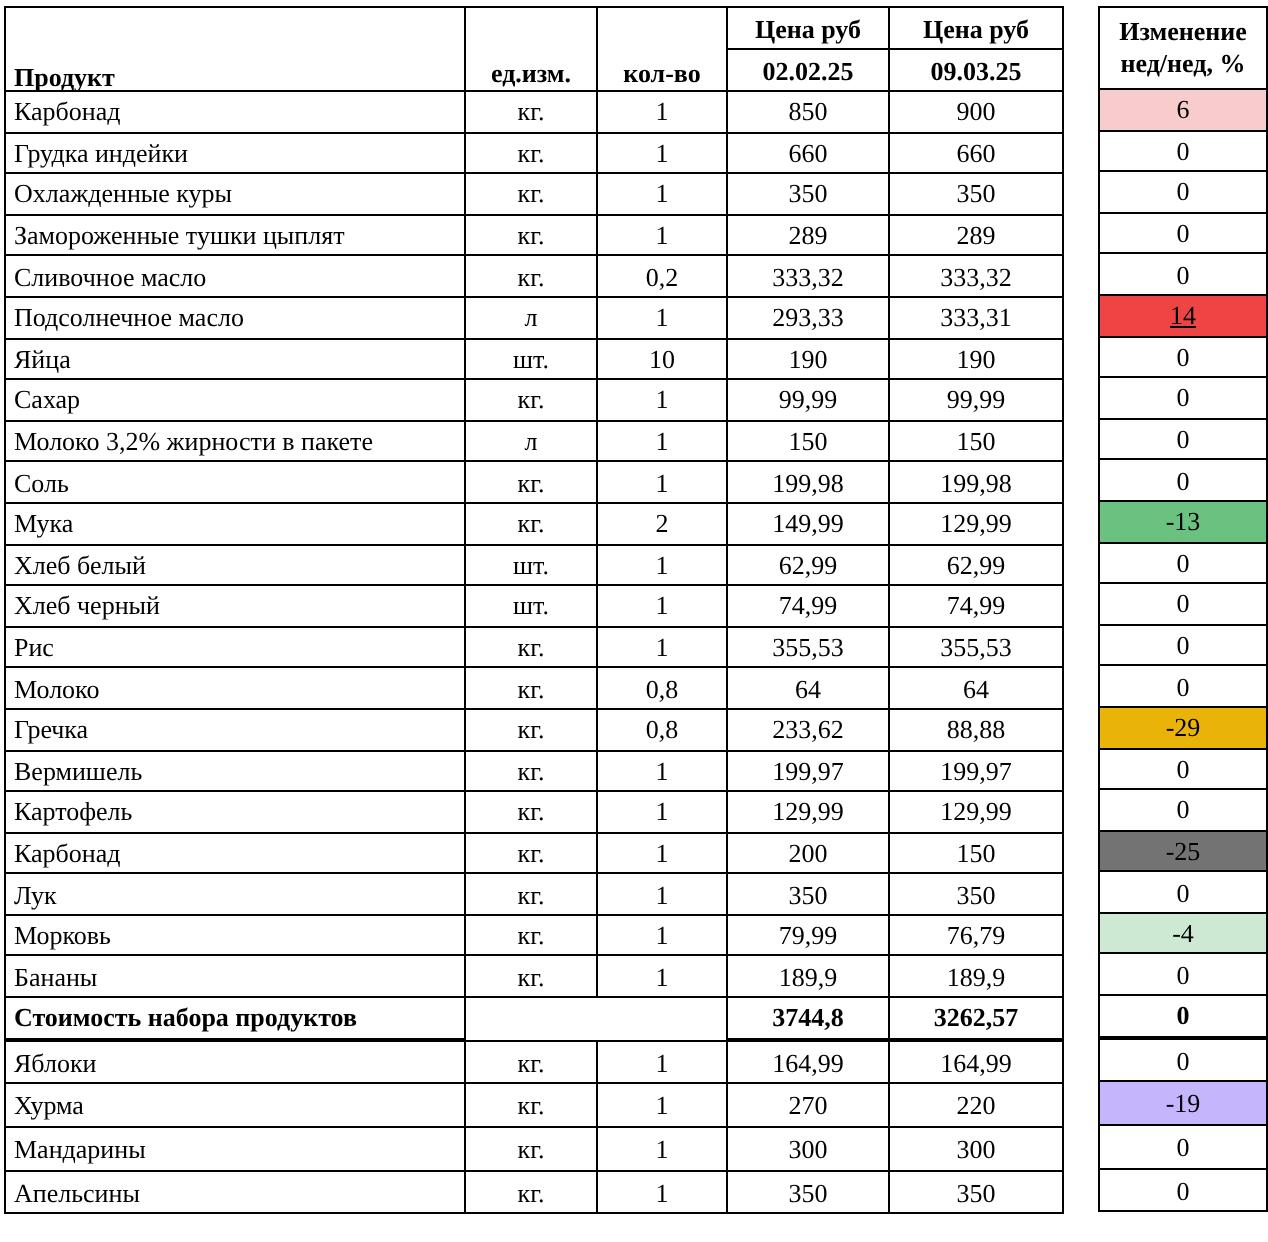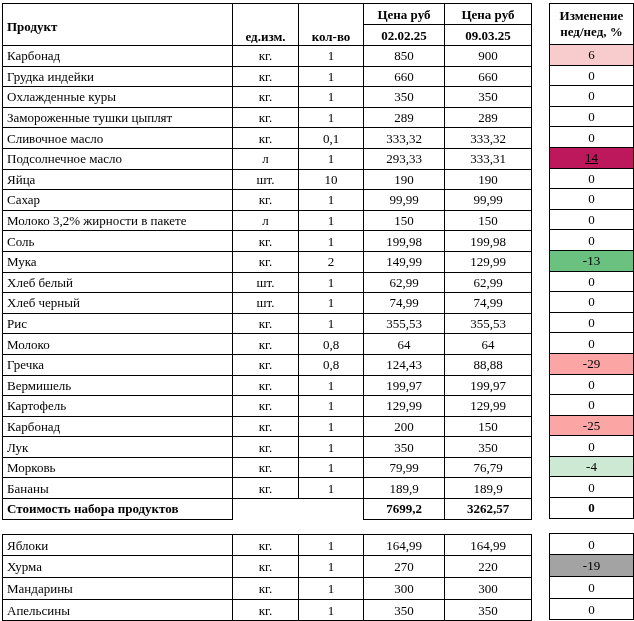--- a/index.html
+++ b/index.html
@@ -31,35 +31,35 @@
     color: #000;
     text-align: center;
     vertical-align: middle;
   }
   
   .main { width: 529px; }
   .main tbody tr { height: 20.6px; padding-left: 10px; }
   .main thead tr { height: 21px; }
   .main td.name { text-align: left; padding-left: 4px; }
   .main th { font-weight: bold; }
-  th.h-product { text-align: left; vertical-align: bottom; padding-left: 4px; padding-bottom: 12px; }
+  th.h-product { text-align: left; vertical-align: bottom; padding-left: 4px; padding-bottom: 0; }
   th.h-bottom { vertical-align: bottom; padding-bottom: 2px; }
   tr.total td { font-weight: bold; }
   tr.total td.spacer { border: none; }
   
   .chg { width: 84px; }
   .chg tbody tr { height: 20.6px; }
   .chg th {
     height: 40px;
     font-weight: bold;
     vertical-align: middle;
     line-height: 1.25;
   }
   
-  .t2 { margin-top: 14px; }
+  .t2 { }
   .t2 tbody tr { height: 21.7px; }
 </style>
 </head>
 <body>
 
 <div class="wrap">
 
   <div>
 
     <table class="main">
@@ -108,21 +108,21 @@
           <tr>
     <td class="name">Замороженные тушки цыплят</td>
     <td>кг.</td>
     <td>1</td>
     <td>289</td>
     <td>289</td>
   </tr>
           <tr>
     <td class="name">Сливочное масло</td>
     <td>кг.</td>
-    <td>0,1</td>
+    <td>0,2</td>
     <td>333,32</td>
     <td>333,32</td>
   </tr>
           <tr>
     <td class="name">Подсолнечное масло</td>
     <td>л</td>
     <td>1</td>
     <td>293,33</td>
     <td>333,31</td>
   </tr>
@@ -186,21 +186,21 @@
     <td class="name">Молоко</td>
     <td>кг.</td>
     <td>0,8</td>
     <td>64</td>
     <td>64</td>
   </tr>
           <tr>
     <td class="name">Гречка</td>
     <td>кг.</td>
     <td>0,8</td>
-    <td>124,43</td>
+    <td>233,62</td>
     <td>88,88</td>
   </tr>
           <tr>
     <td class="name">Вермишель</td>
     <td>кг.</td>
     <td>1</td>
     <td>199,97</td>
     <td>199,97</td>
   </tr>
           <tr>
@@ -236,21 +236,21 @@
     <td>кг.</td>
     <td>1</td>
     <td>189,9</td>
     <td>189,9</td>
   </tr>
         </tbody>
       <tbody>
         <tr class="total">
           <td class="name">Стоимость набора продуктов</td>
           <td class="spacer" colspan="2"></td>
-          <td>7699,2</td>
+          <td>3744,8</td>
           <td>3262,57</td>
         </tr>
       </tbody>
     </table>
 
     <table class="main t2">
       <colgroup>
         <col style="width:230px">
           <col style="width:66px">
           <col style="width:65px">
@@ -312,21 +312,21 @@
           <tr>
     <td style="background: rgb(255, 255, 255);">0</td>
   </tr>
           <tr>
     <td style="background: rgb(255, 255, 255);">0</td>
   </tr>
           <tr>
     <td style="background: rgb(255, 255, 255);">0</td>
   </tr>
           <tr>
-    <td style="background: #be185d; text-decoration: underline;">14</td>
+    <td style="background: #ef4444; text-decoration: underline;">14</td>
   </tr>
           <tr>
     <td style="background: rgb(255, 255, 255);">0</td>
   </tr>
           <tr>
     <td style="background: rgb(255, 255, 255);">0</td>
   </tr>
           <tr>
     <td style="background: rgb(255, 255, 255);">0</td>
   </tr>
@@ -342,30 +342,30 @@
           <tr>
     <td style="background: rgb(255, 255, 255);">0</td>
   </tr>
           <tr>
     <td style="background: rgb(255, 255, 255);">0</td>
   </tr>
           <tr>
     <td style="background: rgb(255, 255, 255);">0</td>
   </tr>
           <tr>
-    <td style="background: #fca5a5;">-29</td>
-  </tr>
-          <tr>
-    <td style="background: rgb(255, 255, 255);">0</td>
-  </tr>
-          <tr>
-    <td style="background: rgb(255, 255, 255);">0</td>
-  </tr>
-          <tr>
-    <td style="background: #fca5a5;">-25</td>
+    <td style="background: #eab308;">-29</td>
+  </tr>
+          <tr>
+    <td style="background: rgb(255, 255, 255);">0</td>
+  </tr>
+          <tr>
+    <td style="background: rgb(255, 255, 255);">0</td>
+  </tr>
+          <tr>
+    <td style="background: #737373;">-25</td>
   </tr>
           <tr>
     <td style="background: rgb(255, 255, 255);">0</td>
   </tr>
           <tr>
     <td style="background: rgb(205, 233, 211);">-4</td>
   </tr>
           <tr>
     <td style="background: rgb(255, 255, 255);">0</td>
   </tr>
@@ -379,21 +379,21 @@
 
     <table class="chg t2">
       <colgroup>
           <col style="width:84px">
         </colgroup>
       <tbody id="fruit-chg-body">
           <tr>
     <td style="background: rgb(255, 255, 255);">0</td>
   </tr>
           <tr>
-    <td style="background: #a3a3a3;">-19</td>
+    <td style="background: #c4b5fd;">-19</td>
   </tr>
           <tr>
     <td style="background: rgb(255, 255, 255);">0</td>
   </tr>
           <tr>
     <td style="background: rgb(255, 255, 255);">0</td>
   </tr>
         </tbody>
     </table>
 

